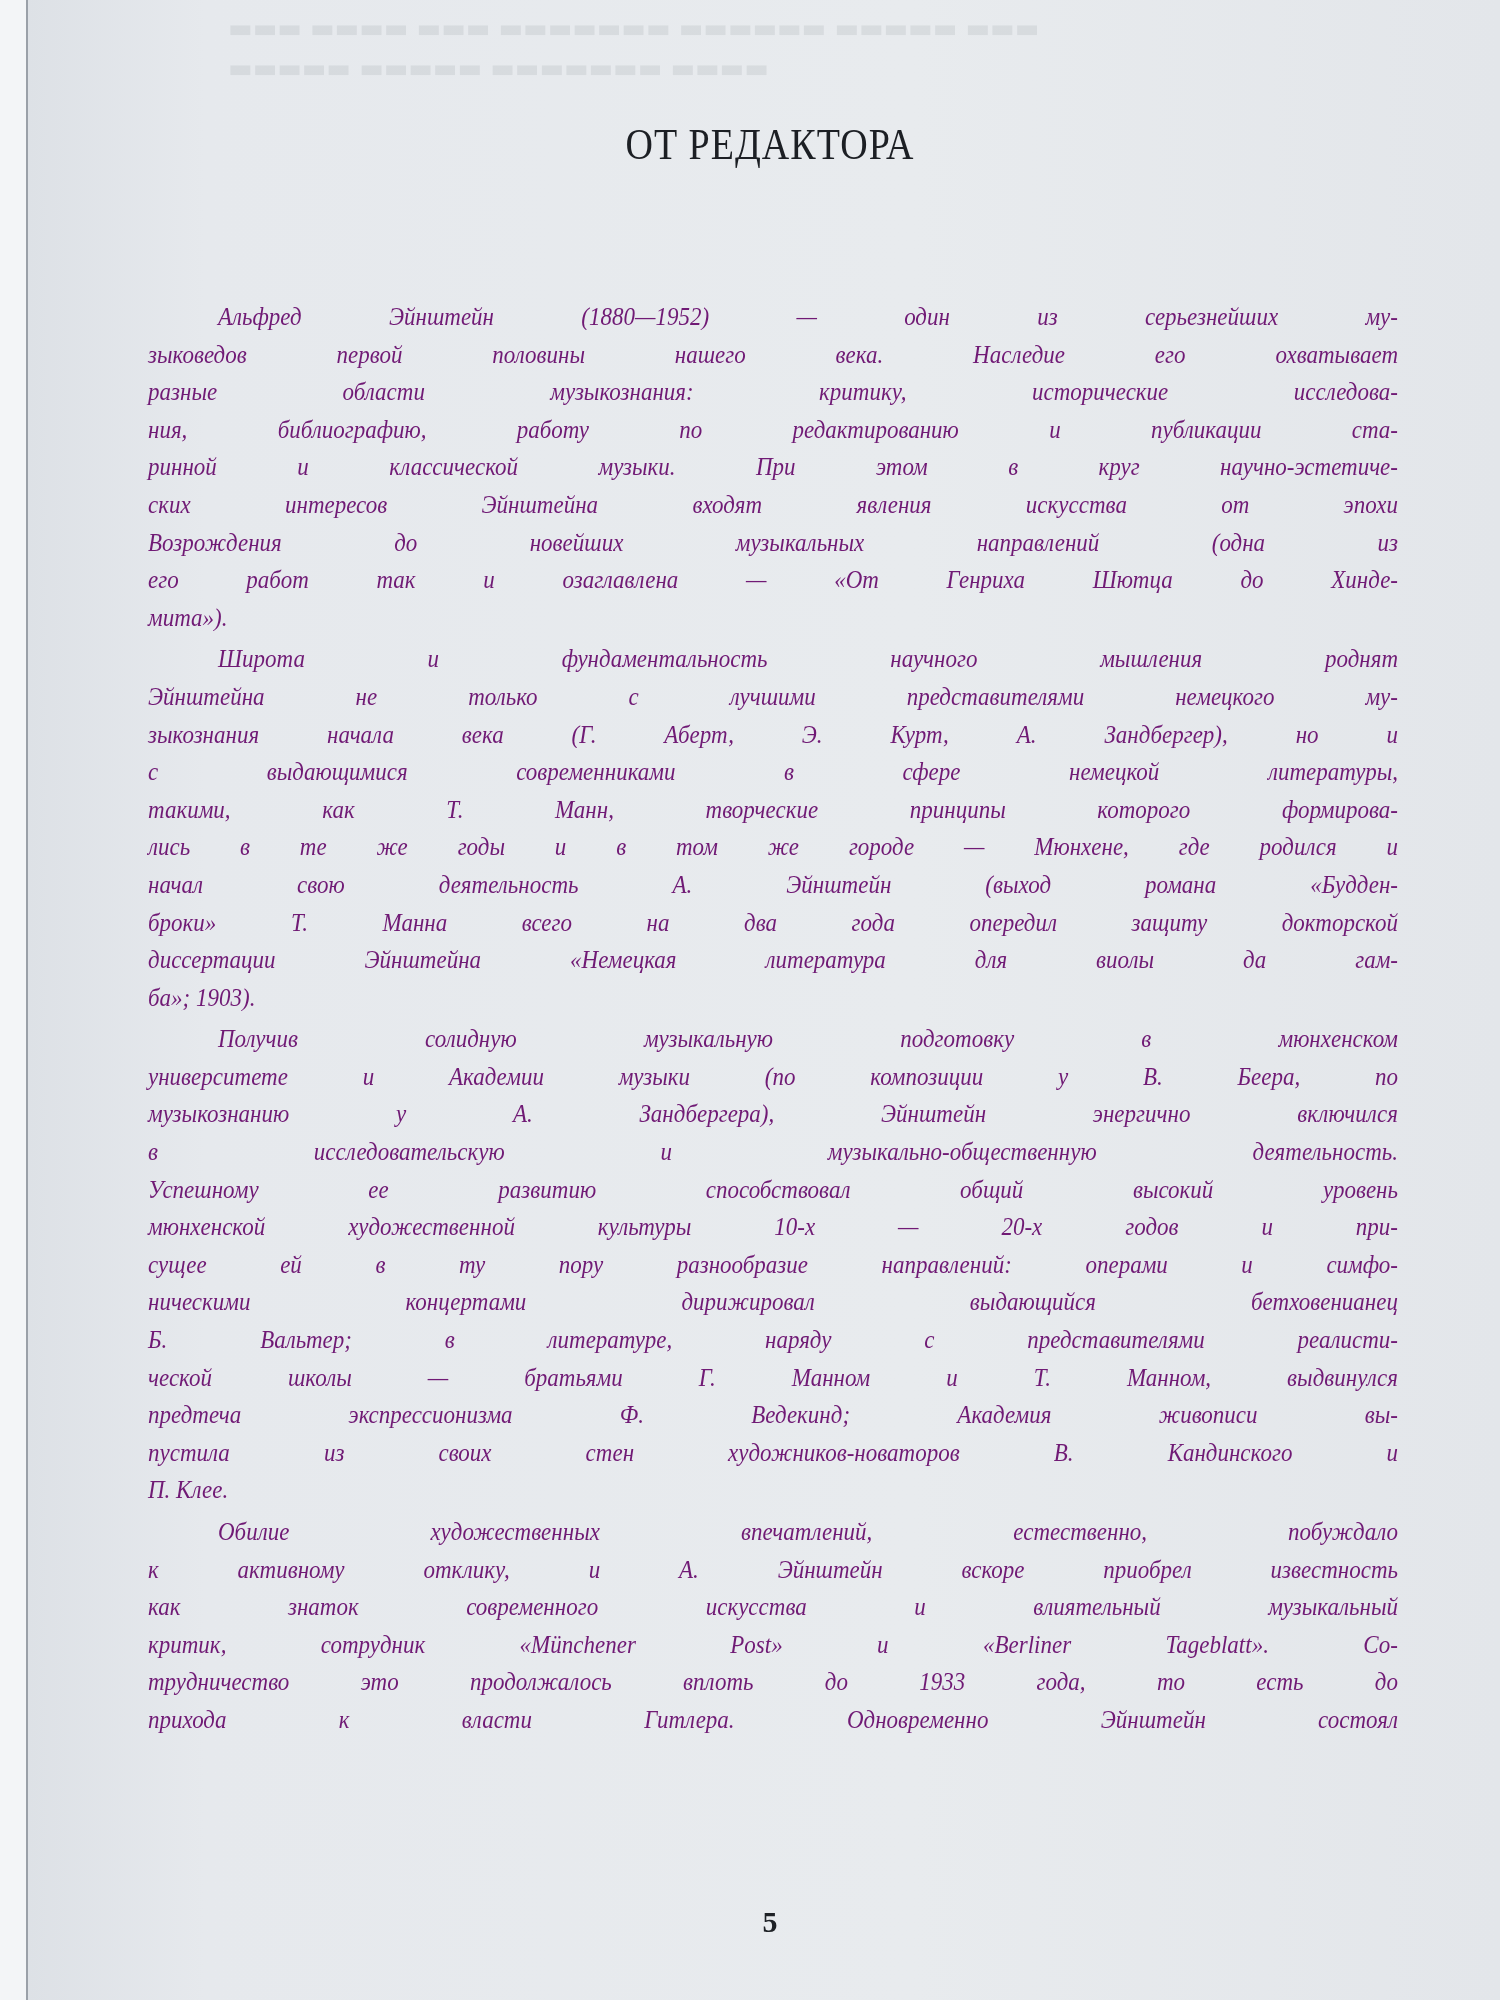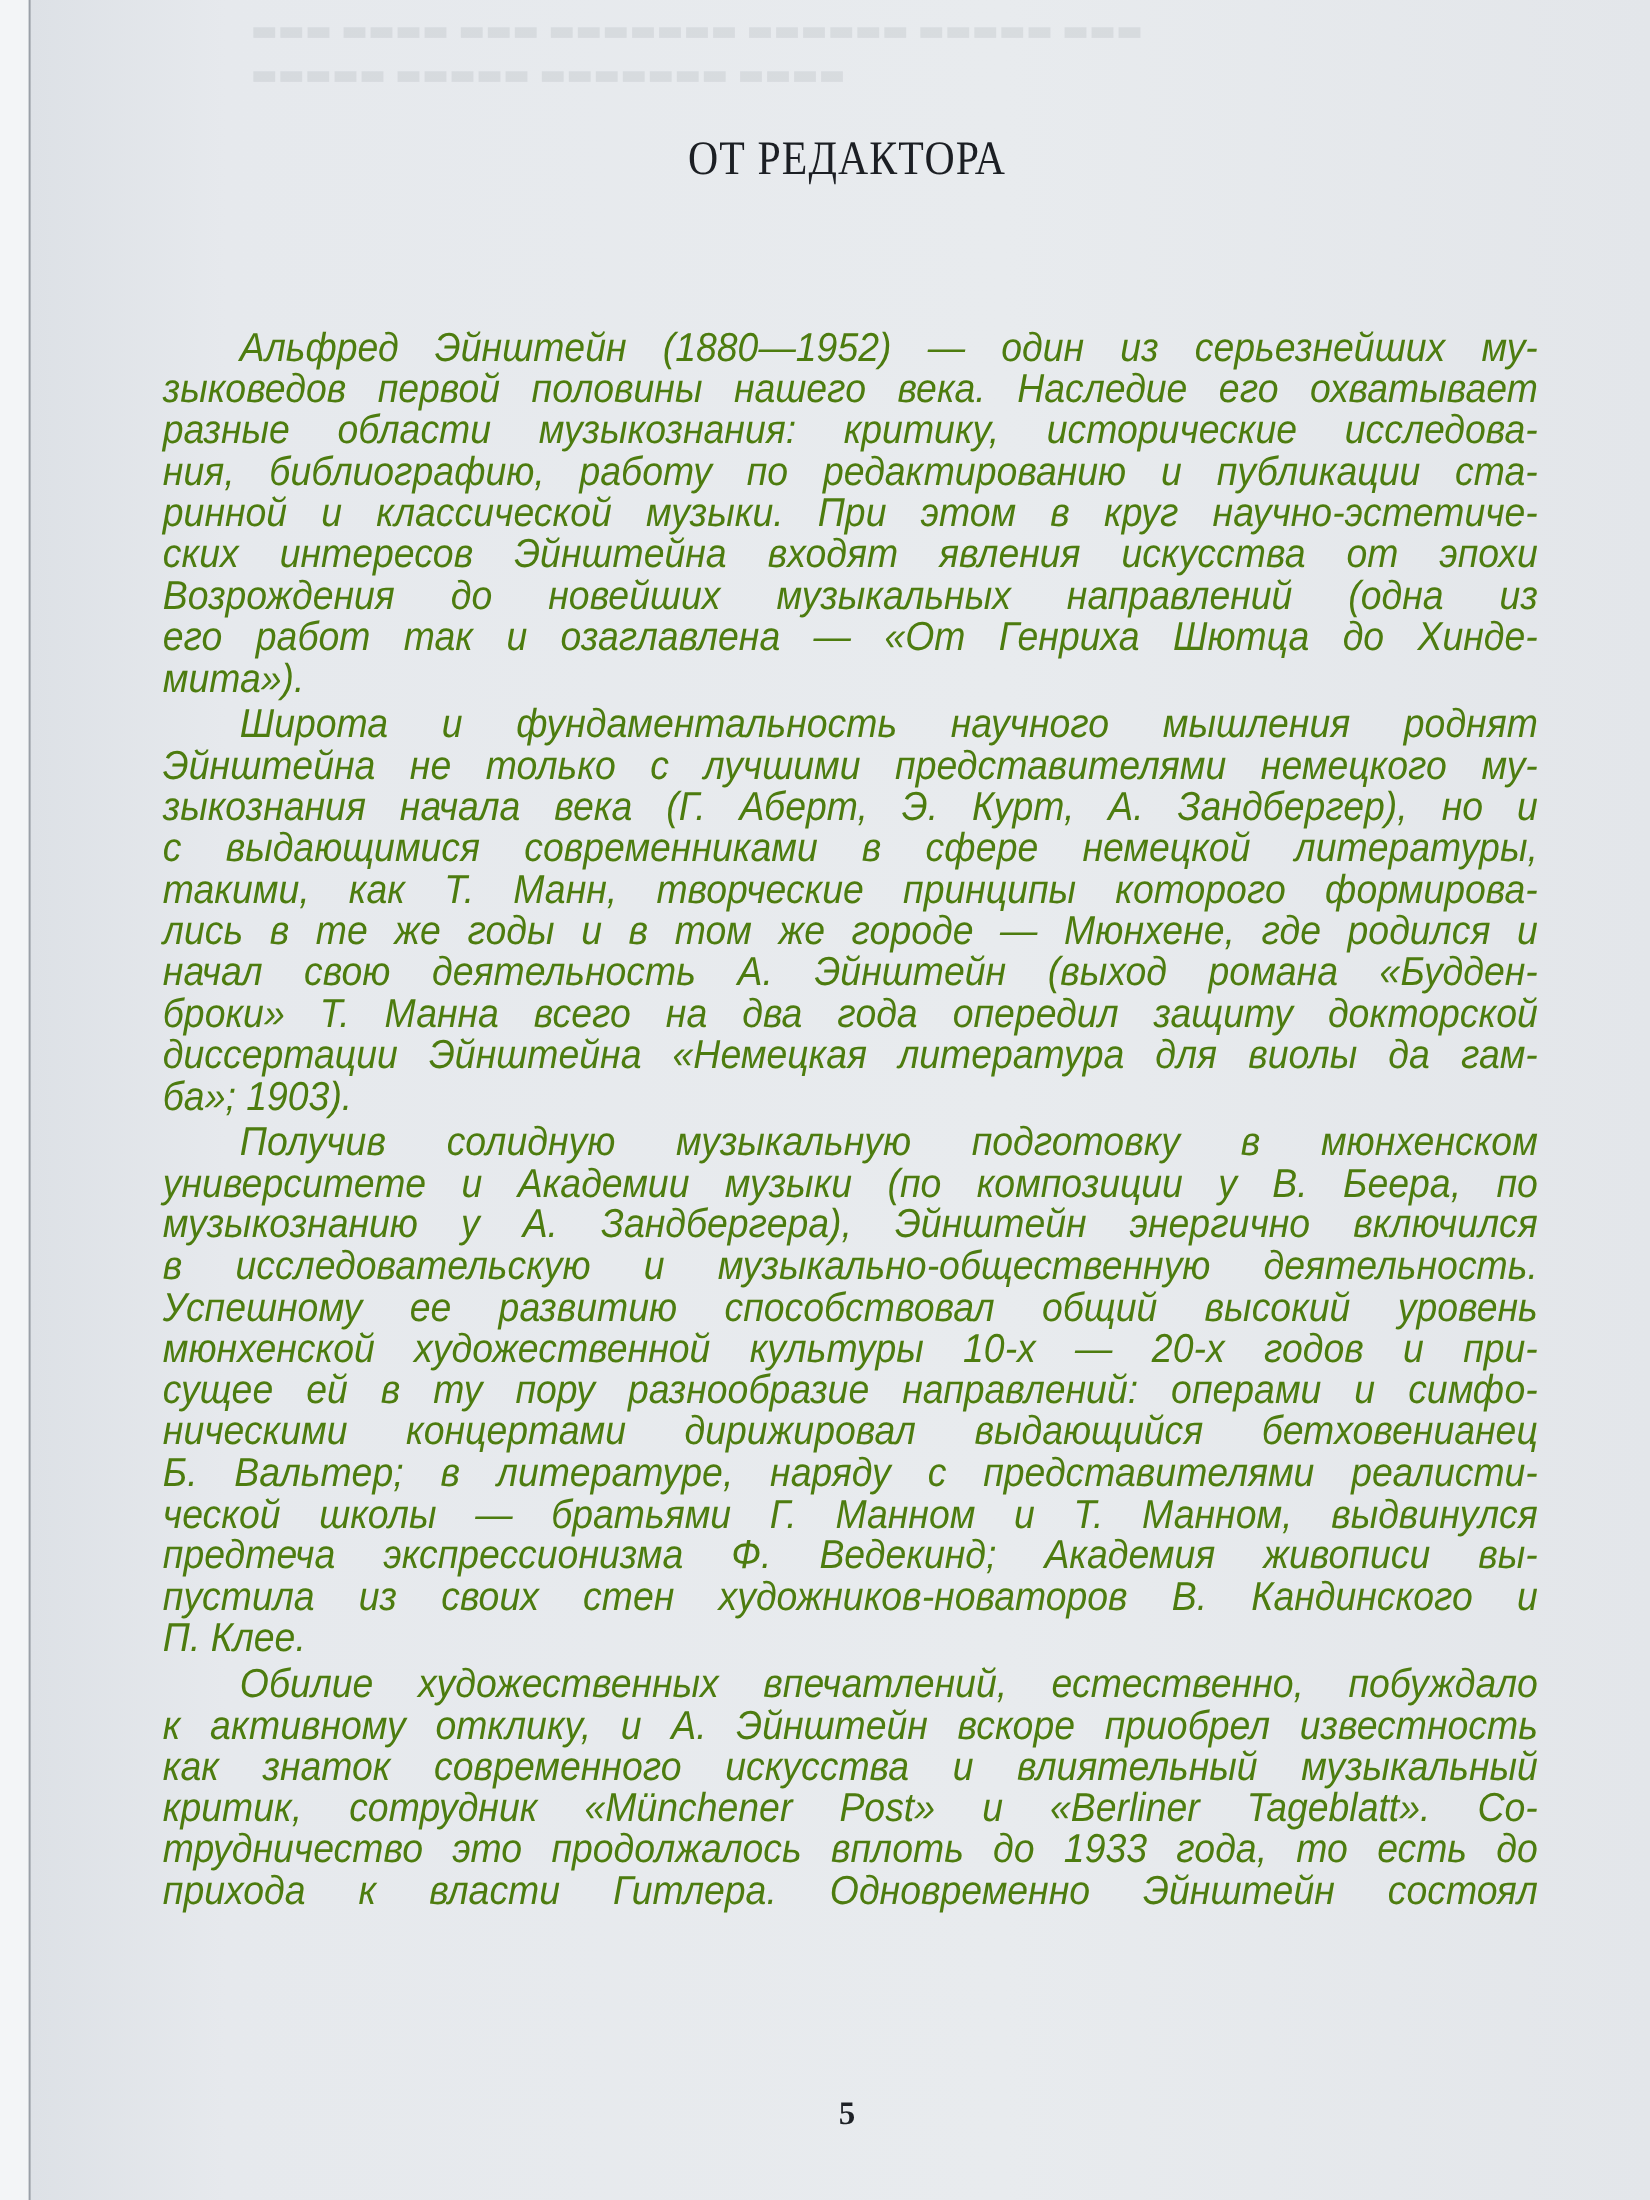--- a/index.html
+++ b/index.html
@@ -22,22 +22,22 @@
     font-family: "DejaVu Serif", serif; font-size: 26px; line-height: 40px;
     transform: scaleX(-1); white-space: nowrap;
   }
   .title {
     position: absolute; top: 122px; left: 0; width: 1540px; text-align: center;
     font-family: "Liberation Serif", serif; font-size: 38px; letter-spacing: 1px;
     color: #1c1f24; transform: scaleY(1.15);
   }
   .text {
     position: absolute; left: 148px; top: 298px; width: 1250px;
-    font-family: Liberation Sans, sans-serif; font-style: italic;
-    font-size: 34px; color: #4d7c0f;
+    font-family: Liberation Serif, serif; font-style: italic;
+    font-size: 23px; color: #701a75;
   }
   .line {
     height: 37.6px; line-height: 37.6px;
     white-space: nowrap; text-align: justify; text-align-last: justify;
     transform: scaleY(1.08); transform-origin: left center;
   }
   .line.last { text-align-last: left; }
   .line.indent { padding-left: 70px; }
   .para-gap { height: 4px; }
   .pagenum {

